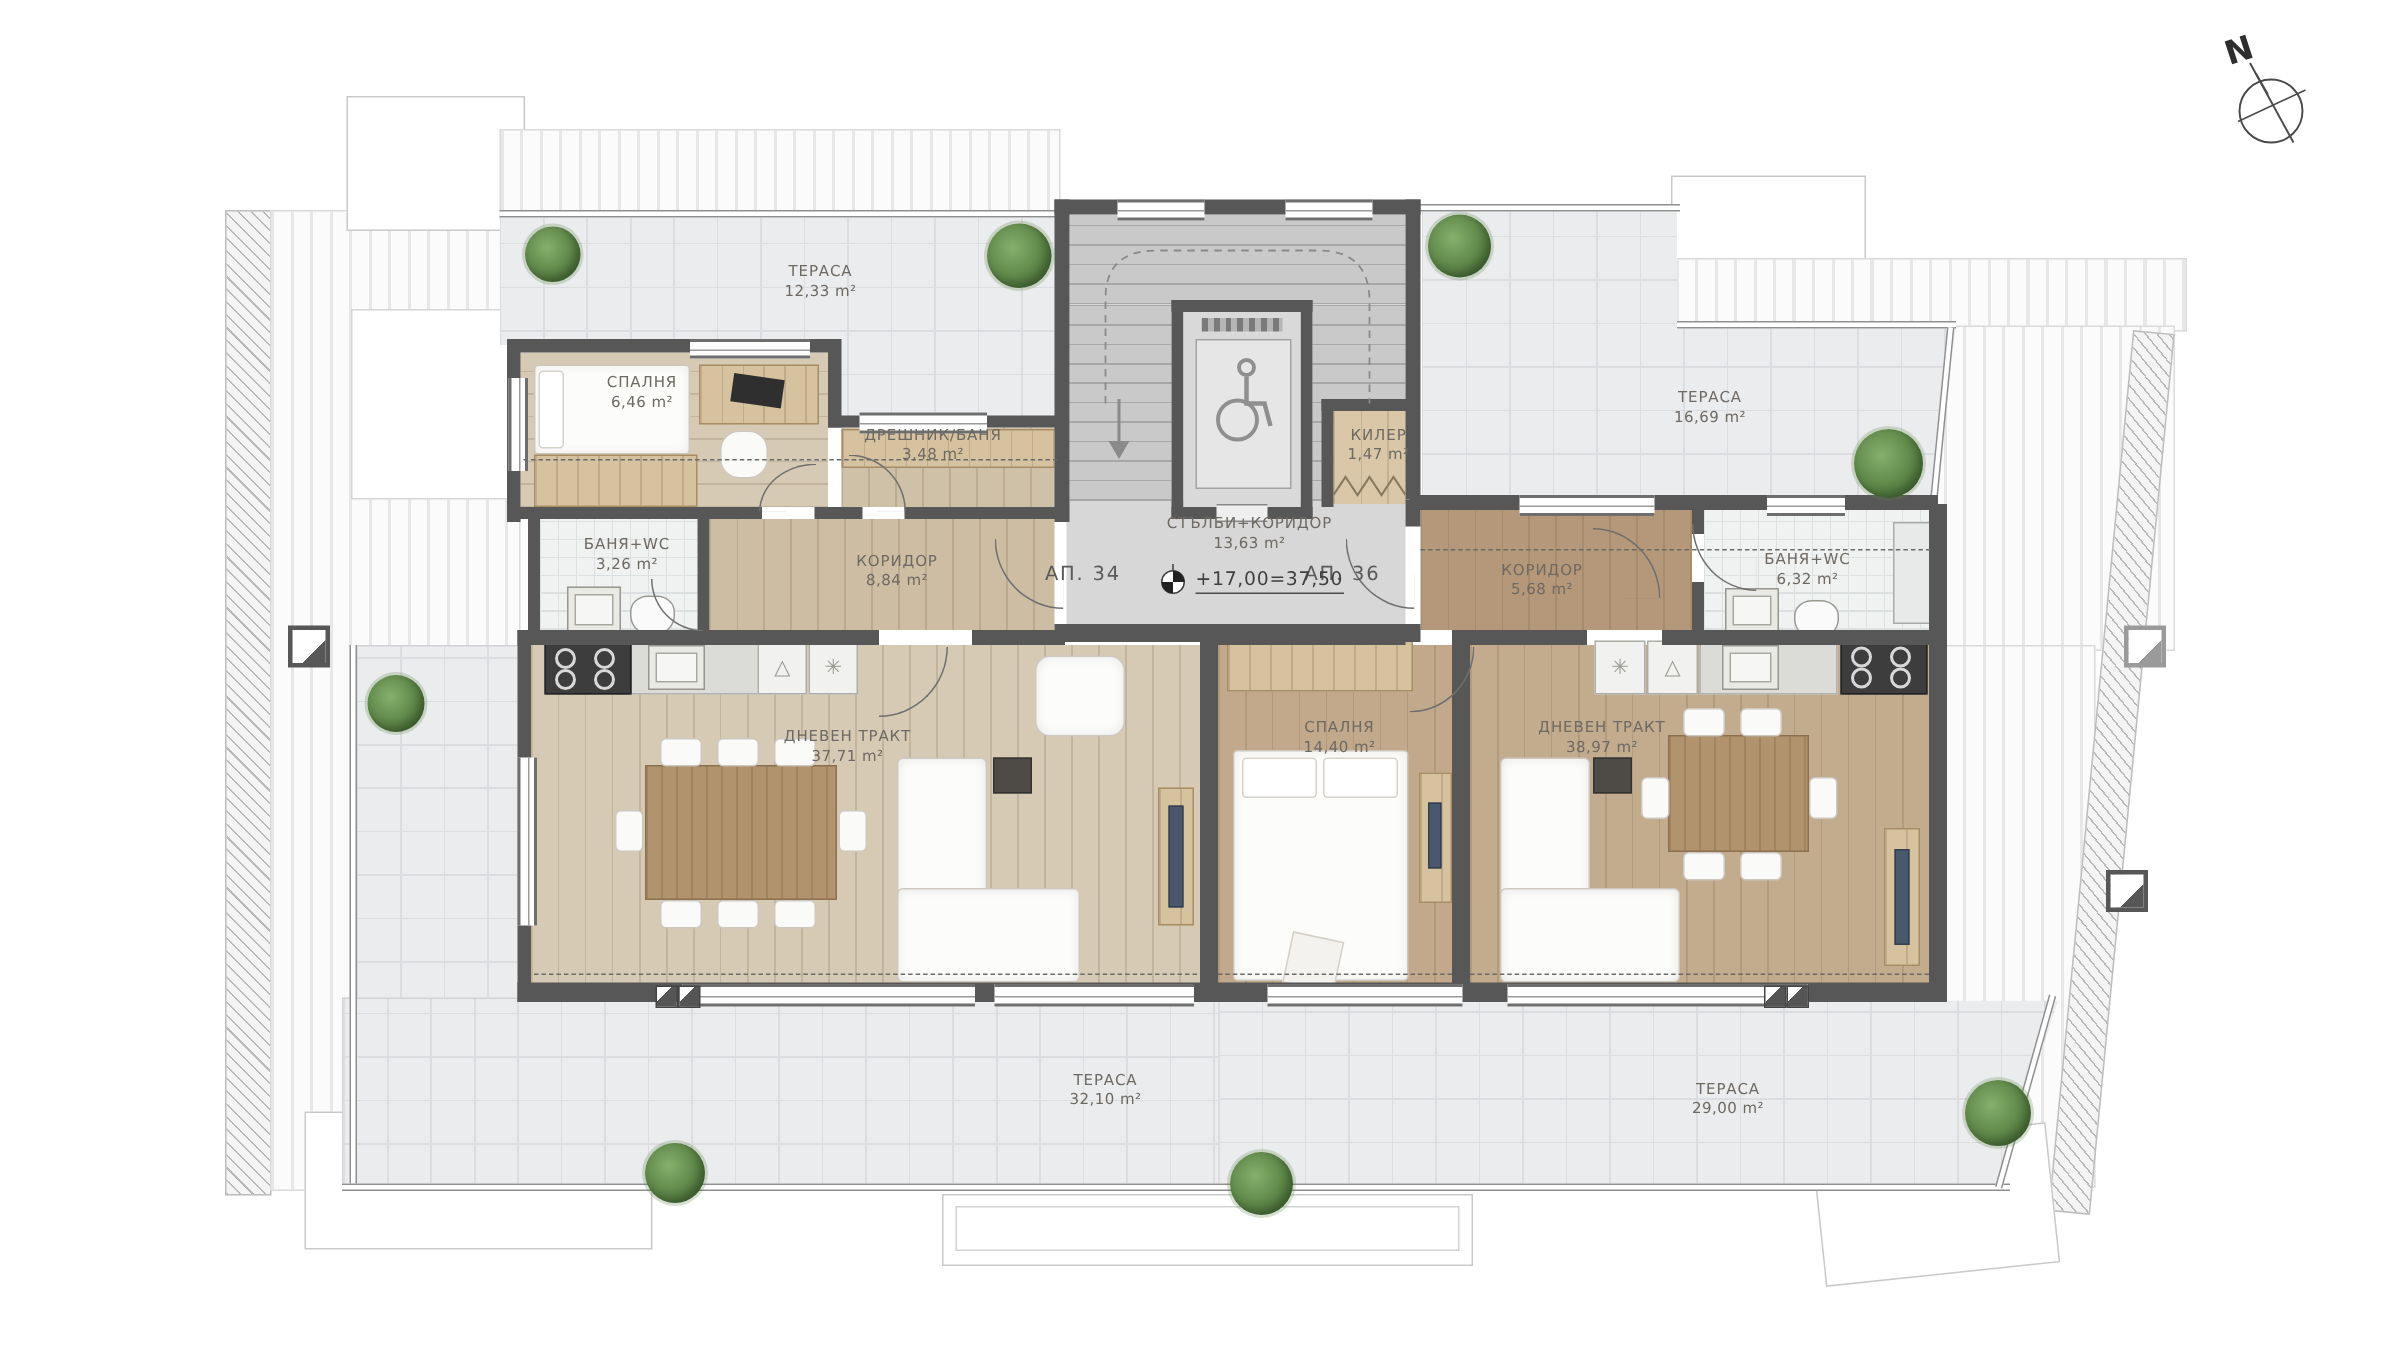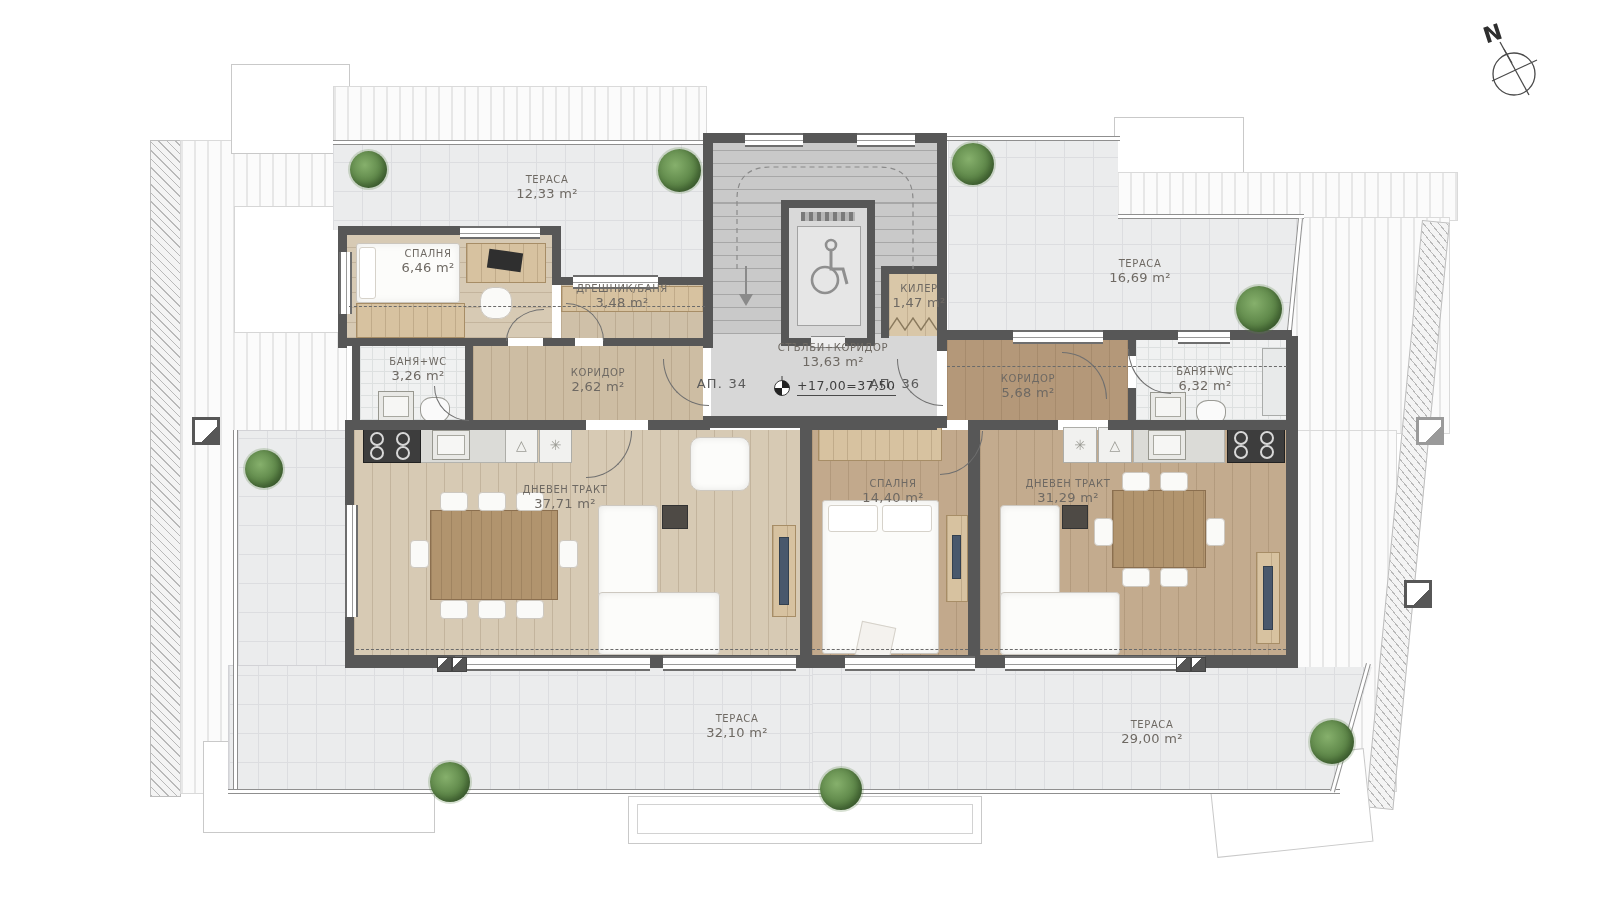--- a/index.html
+++ b/index.html
@@ -31,21 +31,21 @@
   .vwindow{position:absolute;background:#fff;border-left:2px solid #6e6e6e;border-right:2px solid #6e6e6e}
   .vwindow::after{content:"";position:absolute;top:0;bottom:0;left:50%;width:1px;background:#9a9a9a}
   .arc{position:absolute}
   .c-tl{border-right:1.3px solid #6f6f6f;border-bottom:1.3px solid #6f6f6f;border-bottom-right-radius:100% 100%}
   .c-tr{border-left:1.3px solid #6f6f6f;border-bottom:1.3px solid #6f6f6f;border-bottom-left-radius:100% 100%}
   .c-bl{border-right:1.3px solid #6f6f6f;border-top:1.3px solid #6f6f6f;border-top-right-radius:100% 100%}
   .c-br{border-left:1.3px solid #6f6f6f;border-top:1.3px solid #6f6f6f;border-top-left-radius:100% 100%}
   .dash{position:absolute;border-top:1.6px dashed #6a6a6a}
   .rlabel{position:absolute;transform:translate(-50%,-50%);text-align:center;color:#6e6963;
           font-size:10px;letter-spacing:.6px;line-height:1.3;white-space:nowrap;z-index:30}
-  .rlabel .area{font-size:13px;letter-spacing:.3px}
+  .rlabel .area{font-size:10px;letter-spacing:.3px}
   .aplabel{font-size:13px;color:#5a5a5a;letter-spacing:1.2px}
   .plant{position:absolute;border-radius:50%;z-index:25;
          background:radial-gradient(circle at 40% 38%,#86b06c,#567f42 62%,#3f6a33 95%);
          box-shadow:0 0 0 2px rgba(90,130,70,.25), inset -3px -3px 6px rgba(0,0,0,.25)}
   .sofa{position:absolute;background:#fcfcfa;border:1px solid #cdc8c0;border-radius:4px;
         box-shadow:inset 0 0 7px rgba(0,0,0,.09)}
   .chair{position:absolute;background:#fafaf8;border:1px solid #cdc8c0;border-radius:4px}
   .tableW{position:absolute;background:#b1946e;border:1px solid #8b6f4f;
           background-image:repeating-linear-gradient(90deg,rgba(60,40,20,.15) 0 1px,transparent 1px 10px)}
   .counter{position:absolute;background:#dbdbd7;border:1px solid #b3b3ae}
@@ -337,21 +337,21 @@
   <div class="rlabel" style="left:622px;top:297px">
     <div>ДРЕШНИК/БАНЯ</div>
     <div class="area">3,48 m²</div>
   </div>
   <div class="rlabel" style="left:418px;top:370px">
     <div>БАНЯ+WC</div>
     <div class="area">3,26 m²</div>
   </div>
   <div class="rlabel" style="left:598px;top:381px">
     <div>КОРИДОР</div>
-    <div class="area">2,62 m²</div>
+    <div class="area">8,84 m²</div>
   </div>
   <div class="rlabel" style="left:565px;top:498px">
     <div>ДНЕВЕН ТРАКТ</div>
     <div class="area">37,71 m²</div>
   </div>
   <div class="rlabel" style="left:833px;top:356px">
     <div>СТЪЛБИ+КОРИДОР</div>
     <div class="area">13,63 m²</div>
   </div>
   <div class="rlabel" style="left:919px;top:297px">
@@ -365,21 +365,21 @@
   <div class="rlabel" style="left:1205px;top:380px">
     <div>БАНЯ+WC</div>
     <div class="area">6,32 m²</div>
   </div>
   <div class="rlabel" style="left:893px;top:492px">
     <div>СПАЛНЯ</div>
     <div class="area">14,40 m²</div>
   </div>
   <div class="rlabel" style="left:1068px;top:492px">
     <div>ДНЕВЕН ТРАКТ</div>
-    <div class="area">31,29 m²</div>
+    <div class="area">38,97 m²</div>
   </div>
 
   <div class="rlabel aplabel" style="left:722px;top:384px">АП. 34</div>
   <div class="rlabel aplabel" style="left:895px;top:384px">АП. 36</div>
 
   <div class="lvl" style="left:772px;top:376px">
     <svg width="20" height="22" viewBox="0 0 20 22">
       <line x1="10" y1="0" x2="10" y2="4" stroke="#3f3f3f" stroke-width="1"></line>
       <circle cx="10" cy="12" r="7.5" fill="#fff" stro="" ke="#3f3f3f" stroke="#3f3f3f" stroke-width="1"></circle>
       <path d="M10 12 L10 4.5 A7.5 7.5 0 0 1 17.5 12 Z" fill="#222"></path>

